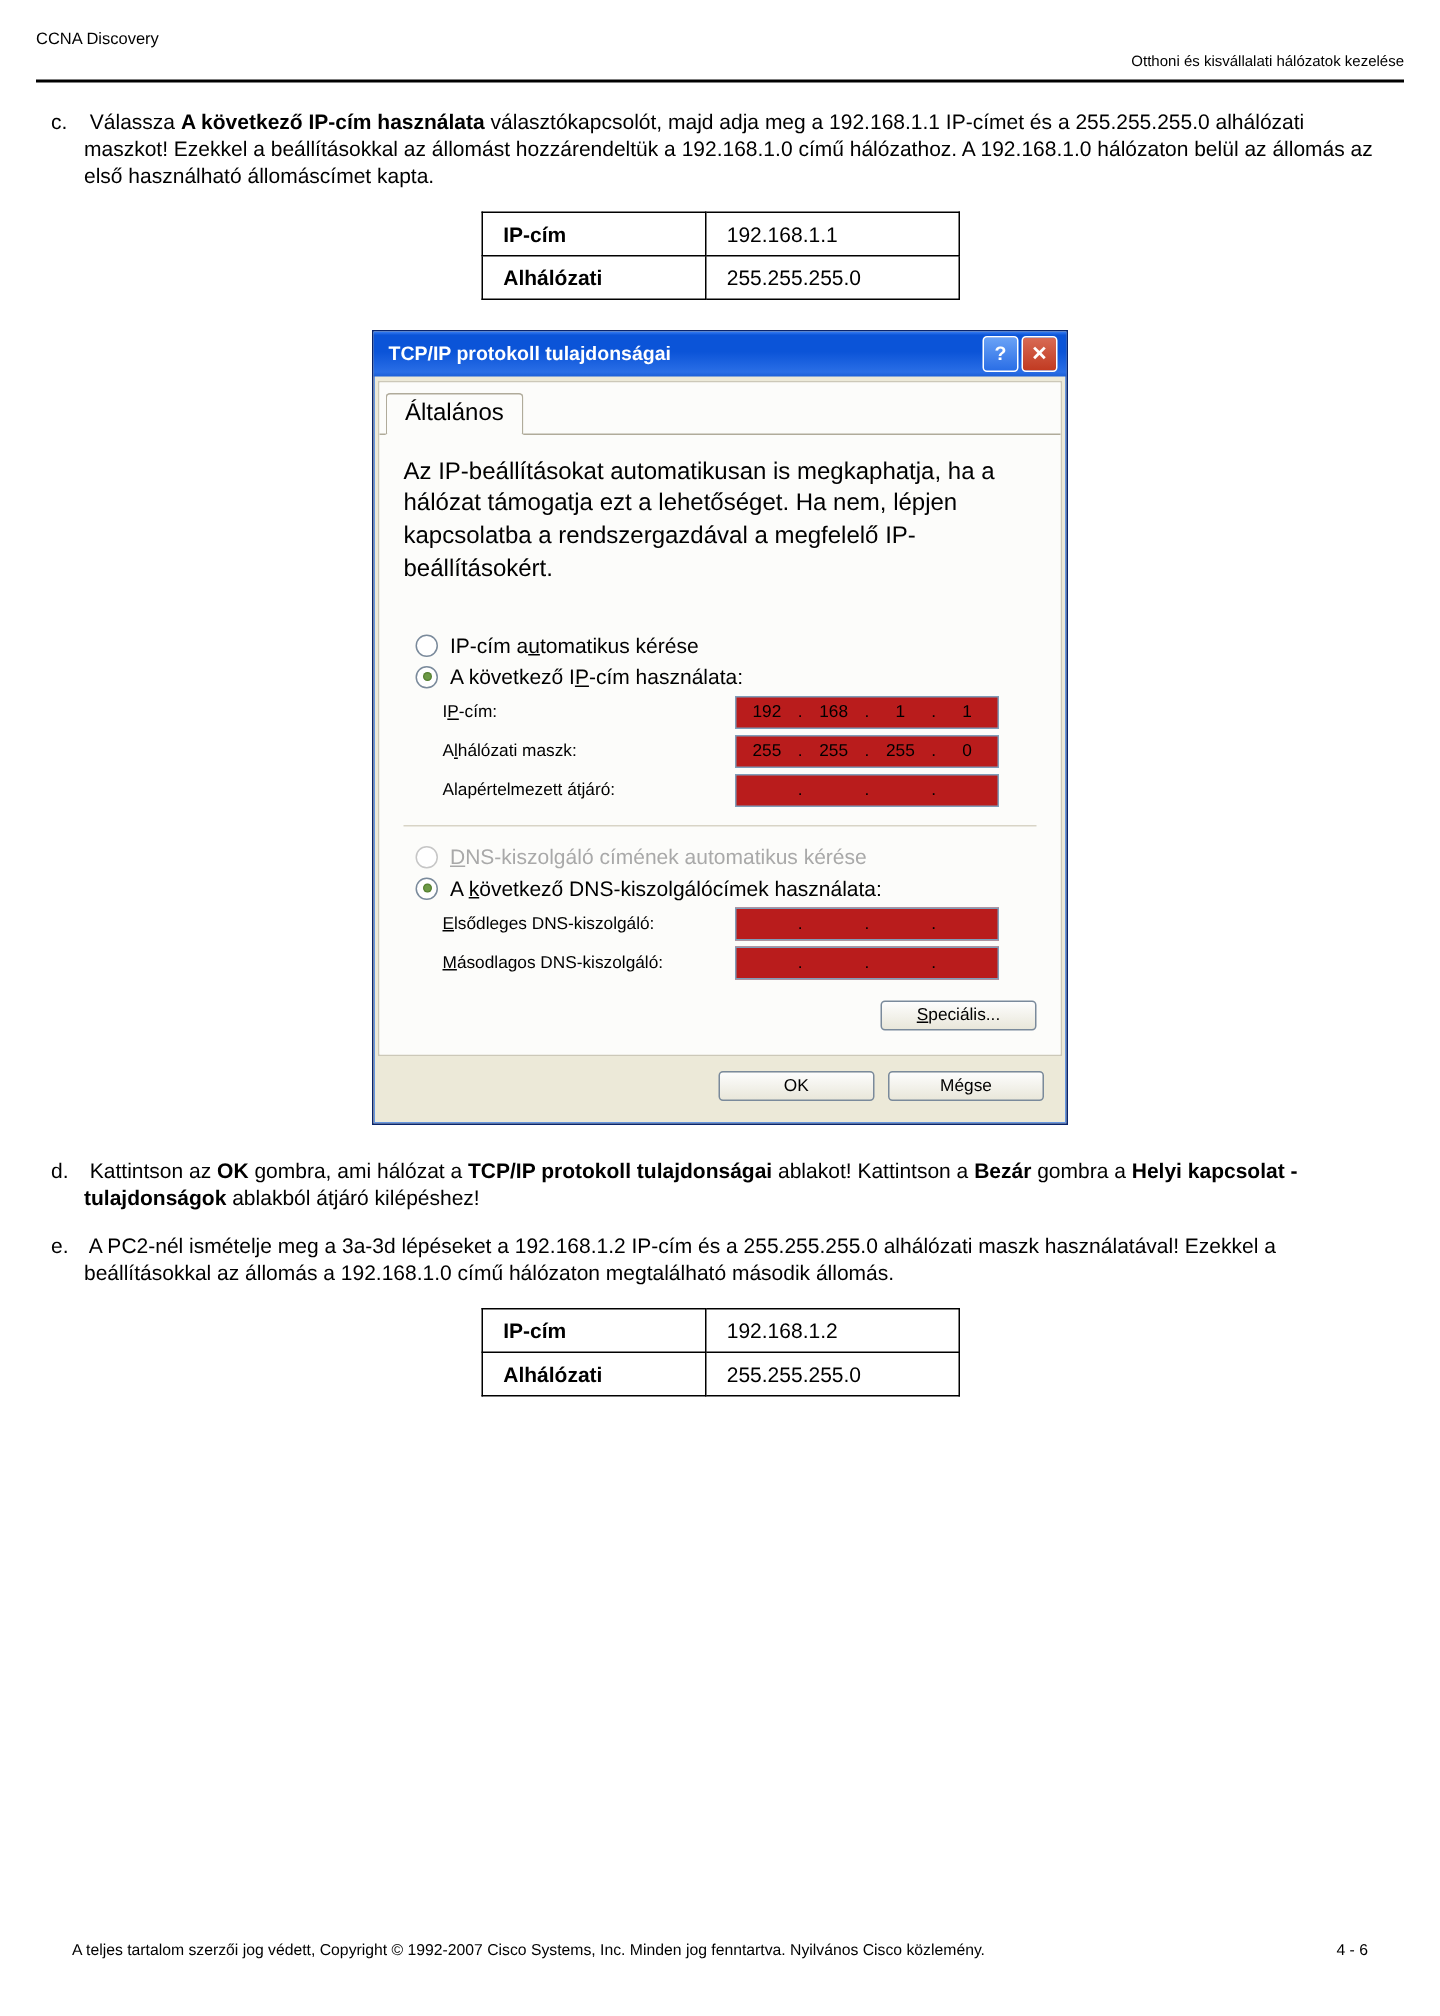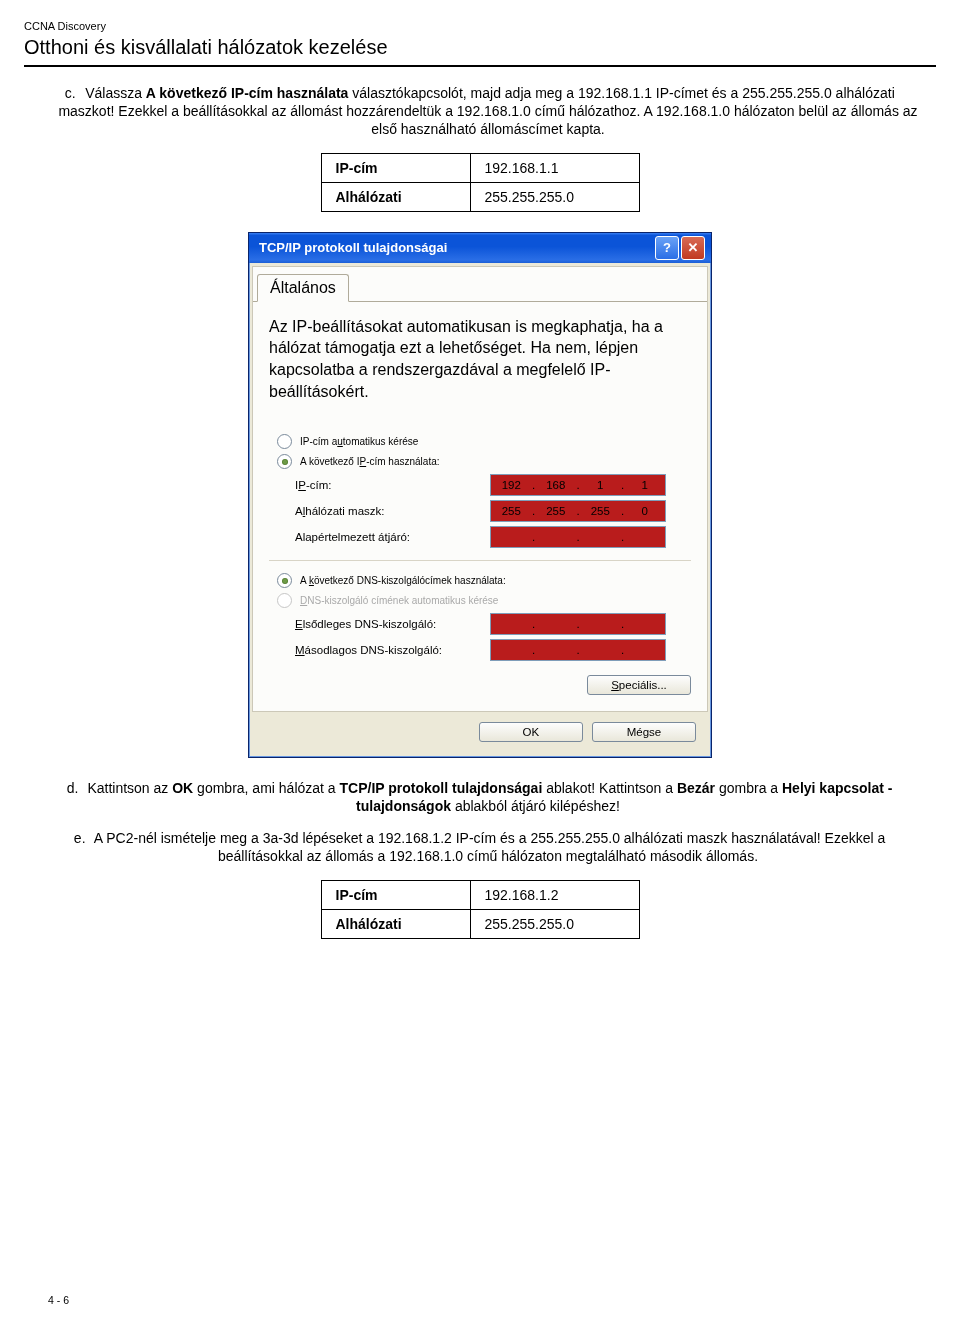--- a/index.html
+++ b/index.html
@@ -6,25 +6,25 @@
     font-family: Arial, sans-serif;
     font-size: 14px;
     margin: 0;
     padding: 20px 24px;
     background: #fff;
     color: #000;
     width: 912px;
     position: relative;
   }
   .header-title { font-size: 11px; margin-bottom: 4px; }
-  .header-sub { font-size: 20px; margin-bottom: 6px; }
+  .header-sub { font-size: 10px; margin-bottom: 6px; text-align: right; }
   .header-hr { border: none; border-top: 2px solid #000; margin: 2px 0 18px 0; }
   .list-item { margin-left: 32px; margin-right: 16px; }
   .ol-label { display: inline-block; width: 22px; margin-left: -22px; }
-  p { margin: 0 0 14px 0; line-height: 1.28; text-align: center; }
+  p { margin: 0 0 14px 0; line-height: 1.28; }
   .tbl { border-collapse: collapse; margin: 10px auto 20px auto; }
   .tbl td { border: 1px solid #000; padding: 6px 14px; font-size: 14px; }
   .tbl td:first-child { font-weight: bold; width: 120px; }
   .tbl td:last-child { width: 140px; }
   b { font-weight: bold; }
 
   
   .dialog {
     width: 462px;
     margin: 10px auto 22px auto;
@@ -77,21 +77,21 @@
     background: #fcfcfa;
     position: relative;
     top: 1px;
     font-size: 16px;
   }
   .tab-content {
     padding: 14px 16px 16px 16px;
     background: #fcfcfa;
   }
   .intro { line-height: 1.35; margin-bottom: 32px; color: #000; font-size: 16px;}
-  .radio-row { display: flex; align-items: center; margin: 5px 0 5px 8px; font-size: 10px;}
+  .radio-row { display: flex; align-items: center; margin: 5px 0 5px 8px; font-size: 14px;}
   .radio { width: 13px; height: 13px; border: 1px solid #7a8a9b; border-radius: 50%; margin-right: 8px; display: inline-flex; align-items: center; justify-content: center; background:#fff;}
   .radio.sel::after { content:""; width:6px; height:6px; background: radial-gradient(circle, #6d9a46 40%, #4a7526 70%); border-radius:50%; }
   .radio.dis { border-color: #c6c6c6; }
   .disabled-text { color: #a9a9a9; }
   .field-row { display: flex; align-items: center; margin: 4px 0 4px 26px; font-size:11.5px;}
   .field-row .lbl { flex: 0 0 195px; }
   .octet-box {
     display: flex; border: 1px solid #7f9db9; background: #b91c1c; height: 20px; width: 174px;
     align-items: center; font-size: 11.5px;
   }
@@ -215,27 +215,27 @@
           <span class="octet"></span>
               <span class="dot">.</span>
           <span class="octet"></span>
               <span class="dot">.</span>
           <span class="octet"></span>
         </span>
       </div>
 
       <div class="sep-line"></div>
 
+      <div class="radio-row disabled-text">
+        <span class="radio dis"></span>
+        <span><span></span><span class="underline-letter">D</span><span>NS-kiszolgáló címének automatikus kérése</span></span>
+      </div>
       <div class="radio-row">
         <span class="radio sel"></span>
         <span><span>A </span><span class="underline-letter">k</span><span>övetkező DNS-kiszolgálócímek használata:</span></span>
-      </div>
-      <div class="radio-row disabled-text">
-        <span class="radio dis"></span>
-        <span><span></span><span class="underline-letter">D</span><span>NS-kiszolgáló címének automatikus kérése</span></span>
       </div>
 
       <div class="field-row">
         <span class="lbl"><span></span><span class="underline-letter">E</span><span>lsődleges DNS-kiszolgáló:</span></span>
         <span class="octet-box">
           <span class="octet"></span>
               <span class="dot">.</span>
           <span class="octet"></span>
               <span class="dot">.</span>
           <span class="octet"></span>
@@ -288,16 +288,17 @@
     <td>192.168.1.2</td>
   </tr>
   <tr>
     <td>Alhálózati</td>
     <td>255.255.255.0</td>
   </tr>
 </tbody>
     </table>
 
 <div class="footer">
+  <span>A teljes tartalom szerzői jog védett, Copyright © 1992-2007 Cisco Systems, Inc. Minden jog fenntartva. Nyilvános Cisco közlemény.</span>
   <span>4 - 6</span>
 </div>
 
 </div>
 
 </body></html>

